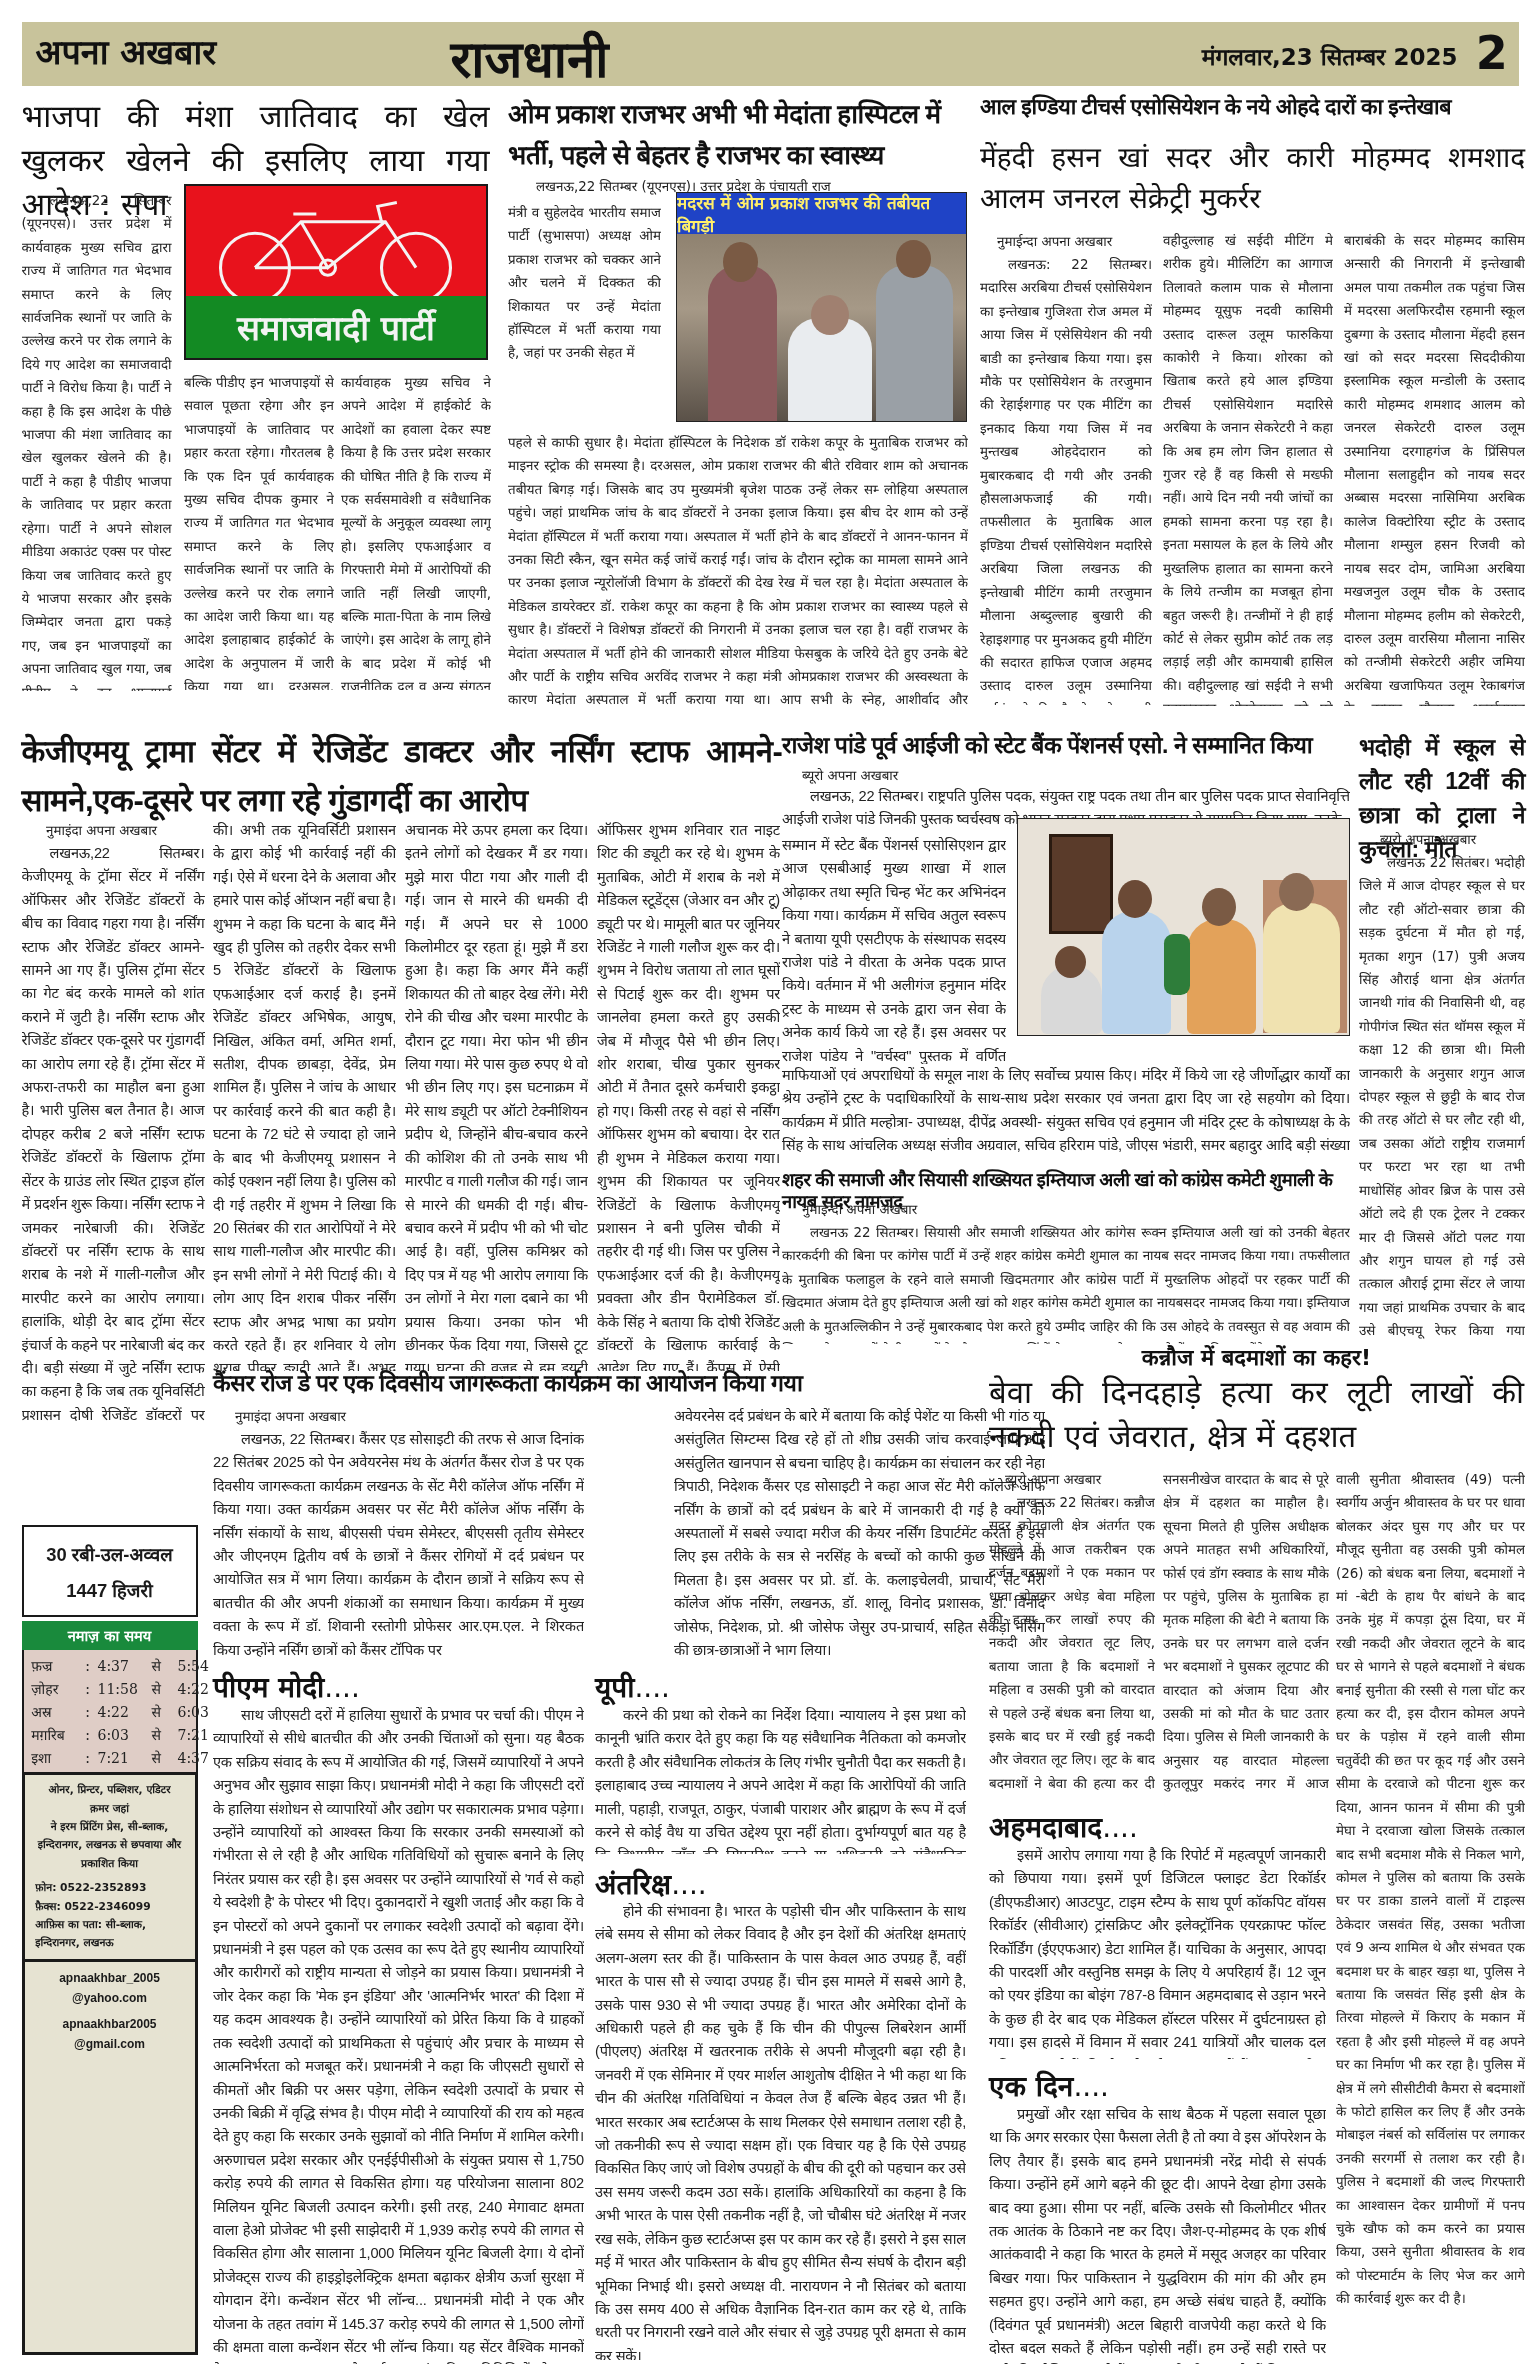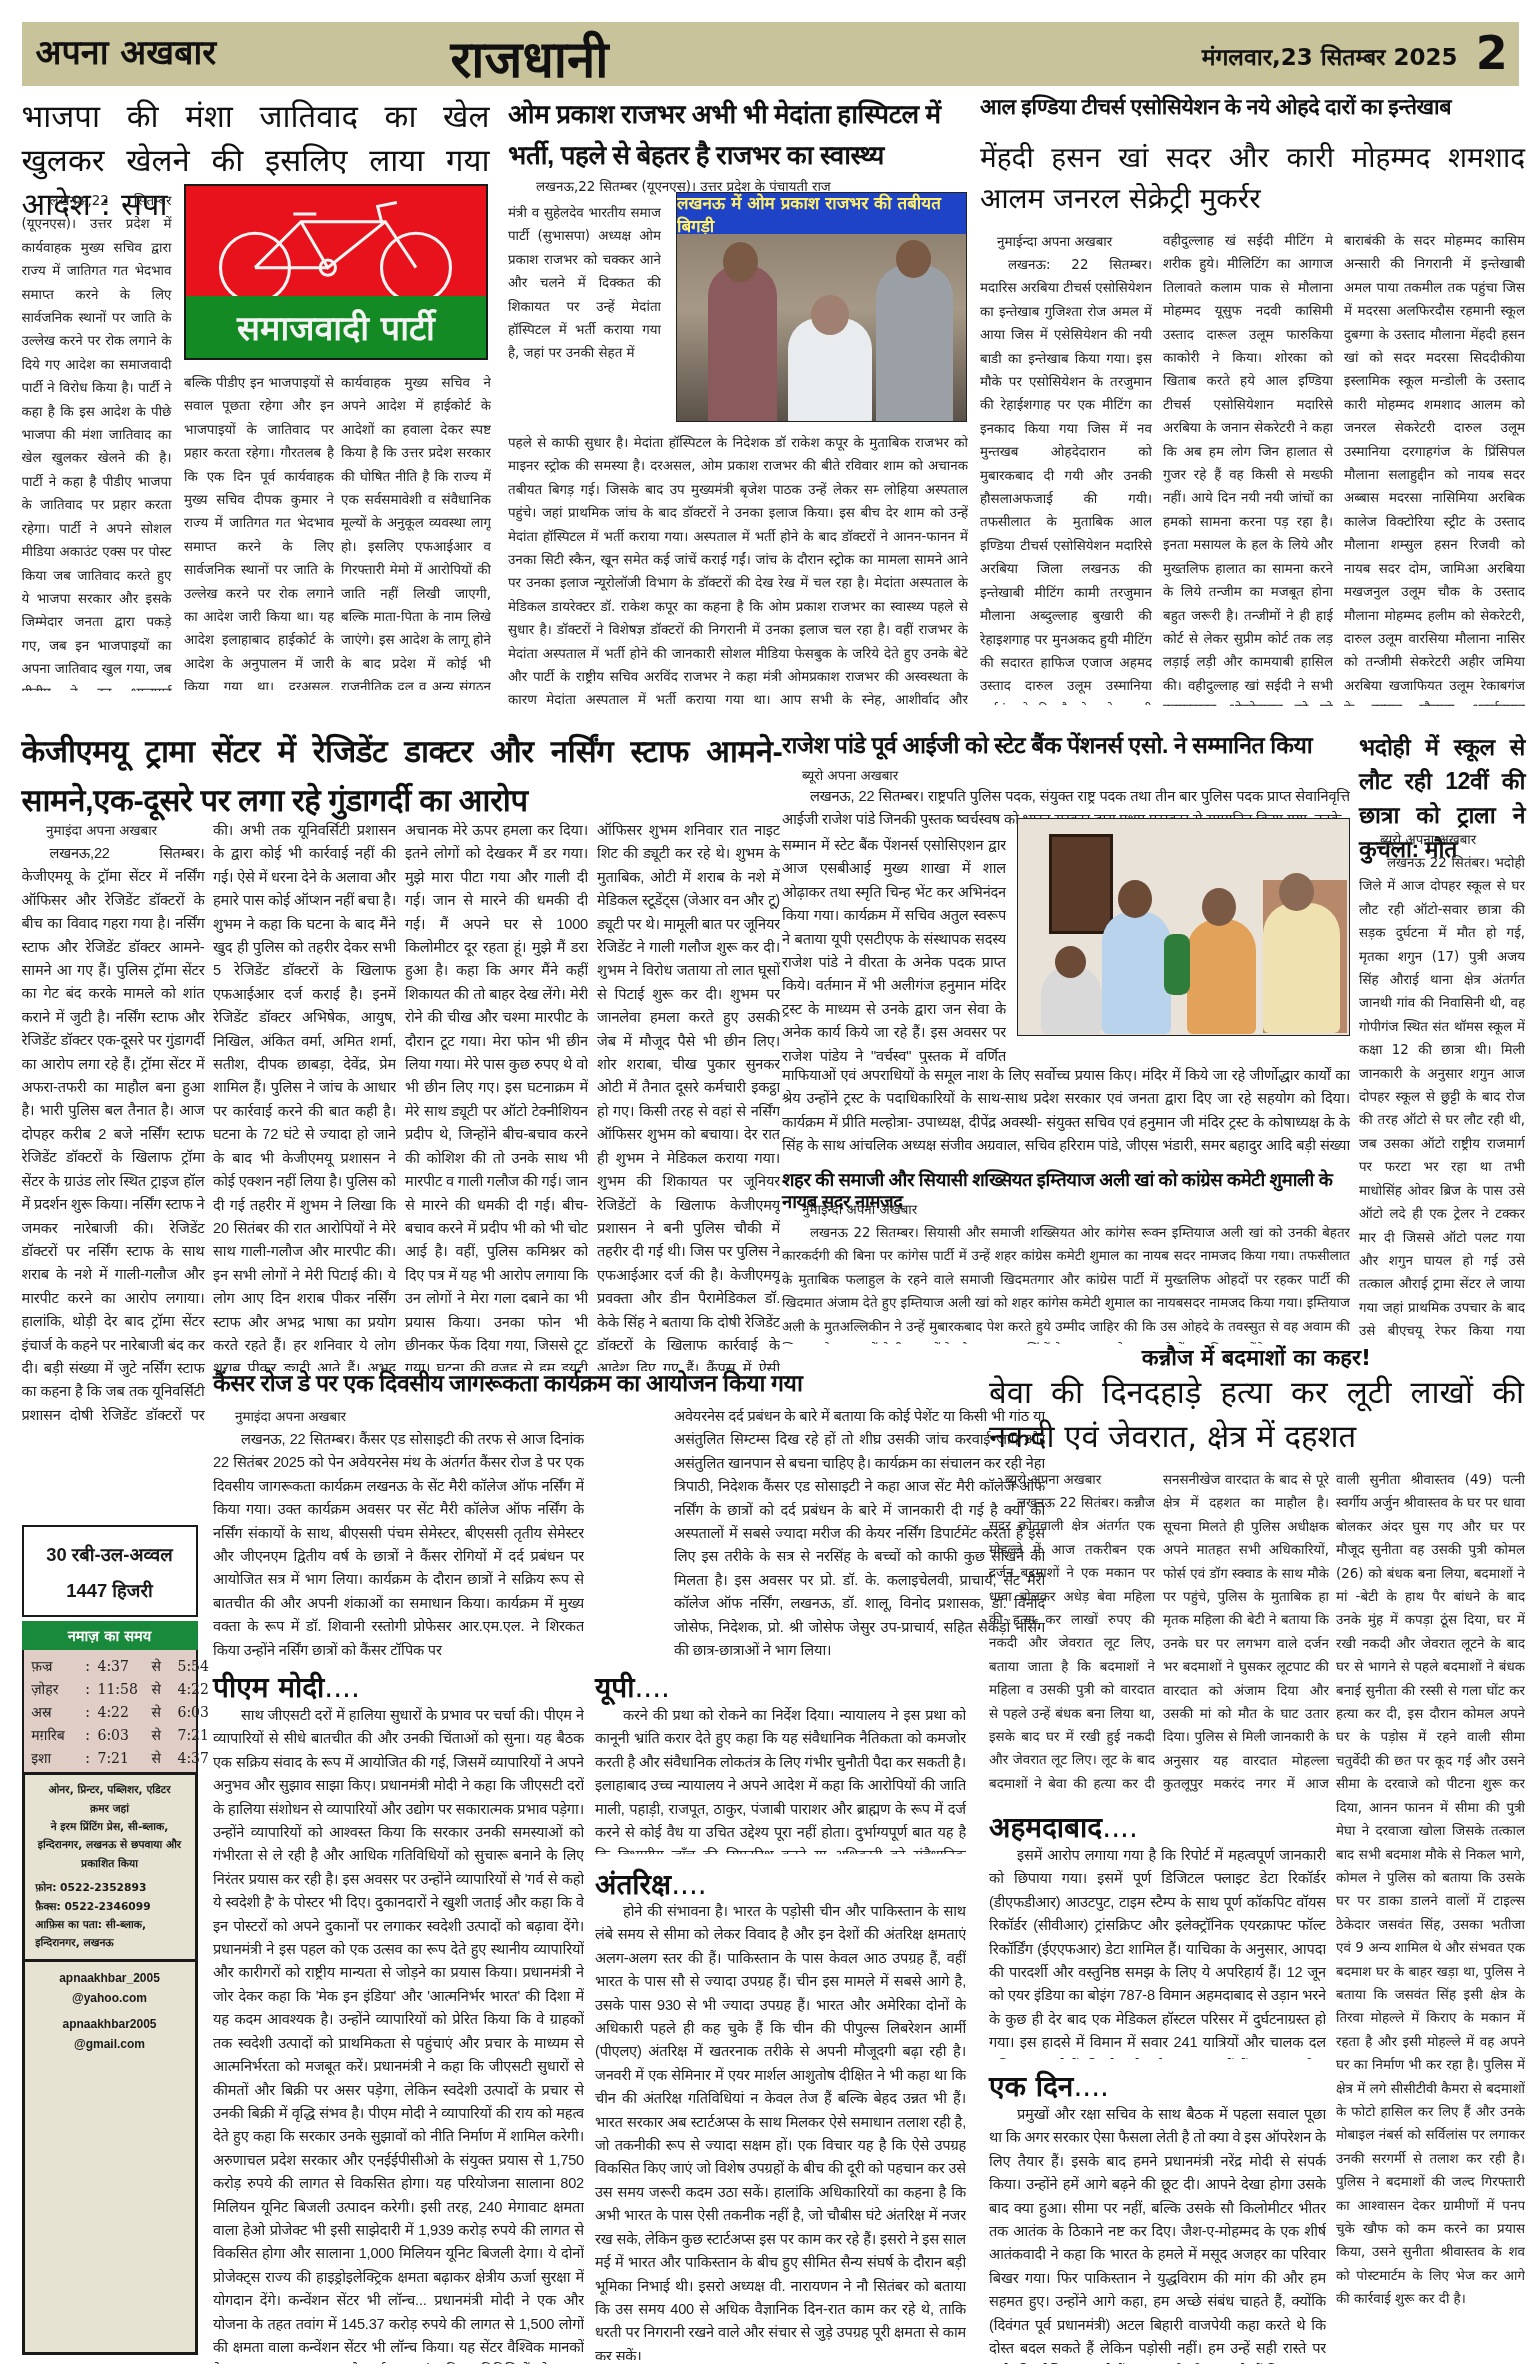--- a/index.html
+++ b/index.html
@@ -72,21 +72,21 @@
   </div>
 
 <div class="abs head-cond" style="left:508px; top:94px; width:460px; font-size:26px; line-height:41px;">ओम प्रकाश राजभर अभी भी मेदांता हास्पिटल में भर्ती, पहले से बेहतर है राजभर का स्वास्थ्य</div>
 <div class="abs body" style="left:508px; top:175px; width:460px; height:24.5px;">
     <p>लखनऊ,22 सितम्बर (यूएनएस)। उत्तर प्रदेश के पंचायती राज</p>
   </div>
 <div class="abs body" style="left:508px; top:201px; width:153px; height:230px;">
     <p style="text-indent:0">मंत्री व सुहेलदेव भारतीय समाज पार्टी (सुभासपा) अध्यक्ष ओम प्रकाश राजभर को चक्कर आने और चलने में दिक्कत की शिकायत पर उन्हें मेदांता हॉस्पिटल में भर्ती कराया गया है, जहां पर उनकी सेहत में</p>
   </div>
 <div class="abs photo" style="left:676px; top:192px; width:291px; height:230px;">
-  <div class="photo-banner">लखनऊ में ओम प्रकाश राजभर की तबीयत बिगड़ी</div>
+  <div class="photo-banner">मदरस में ओम प्रकाश राजभर की तबीयत बिगड़ी</div>
   <div class="photo-scene">
     <div class="person" style="left:31px; top:31px; width:69px; height:161px; background:#8b5a5c;"></div>
     <div class="head" style="left:46px; top:7.7px; width:35px; height:40px;"></div>
     <div class="person" style="left:111px; top:84px; width:84px; height:107px; background:#e9ecef;"></div>
     <div class="head" style="left:134px; top:61px; width:38px; height:40px; background:#a08070;"></div>
     <div class="person" style="left:199px; top:31px; width:77px; height:161px; background:#9aa0a6;"></div>
     <div class="head" style="left:219px; top:6.1px; width:35px; height:38px;"></div>
   </div>
 </div>
 <div class="abs body" style="left:508px; top:431px; width:460px; height:276px;">

